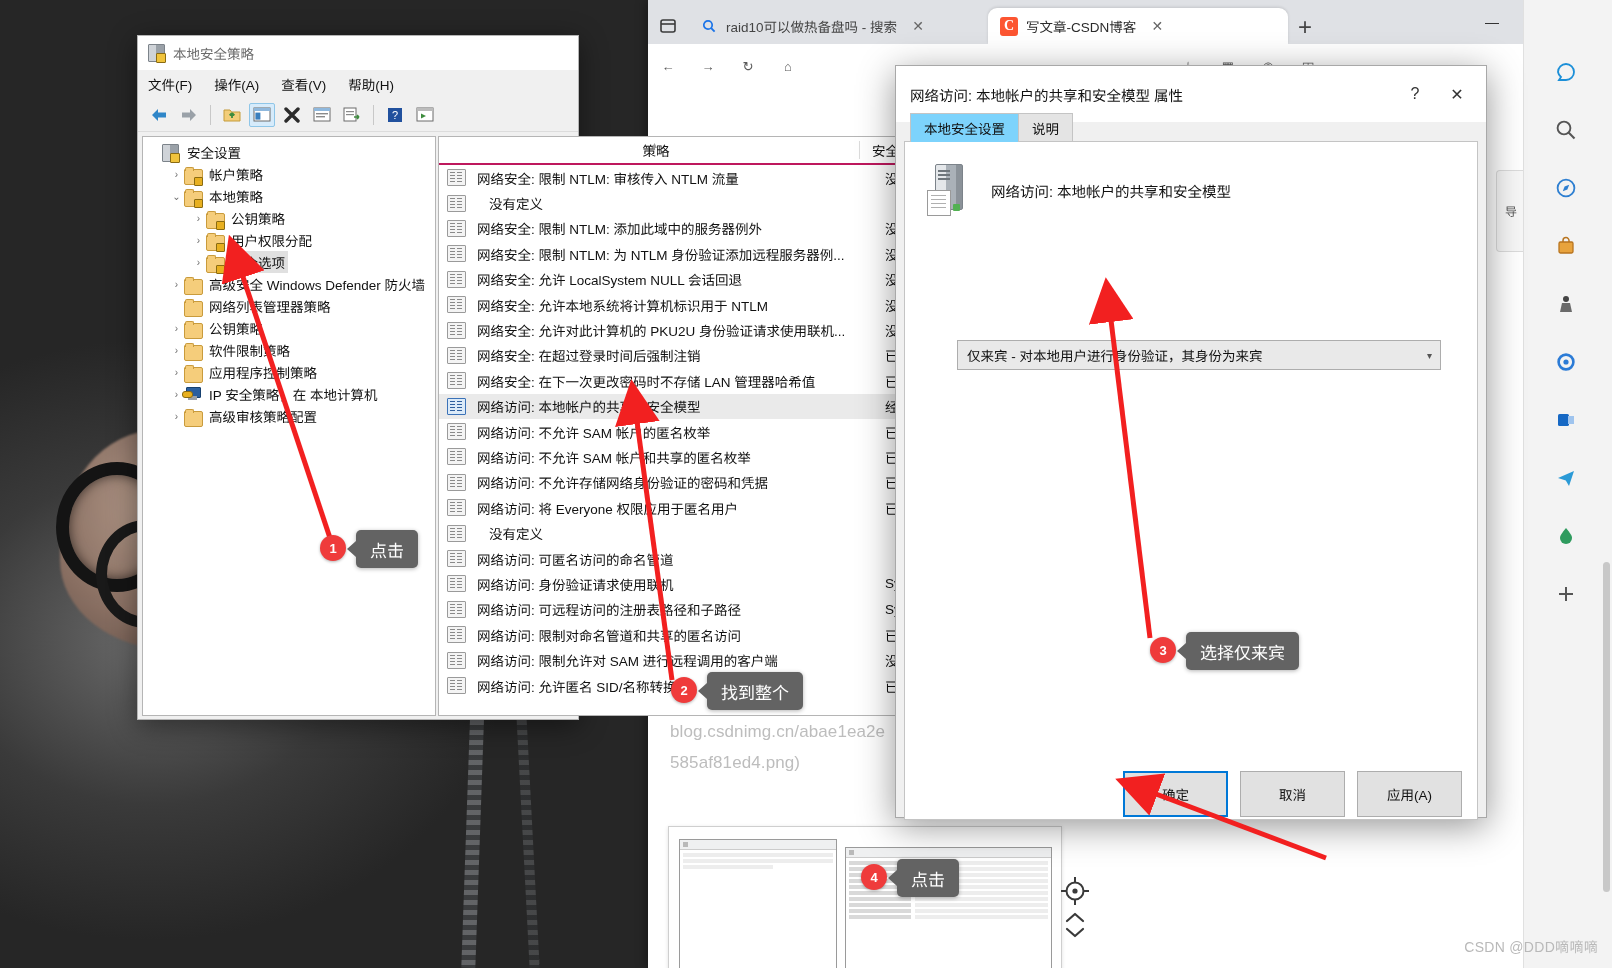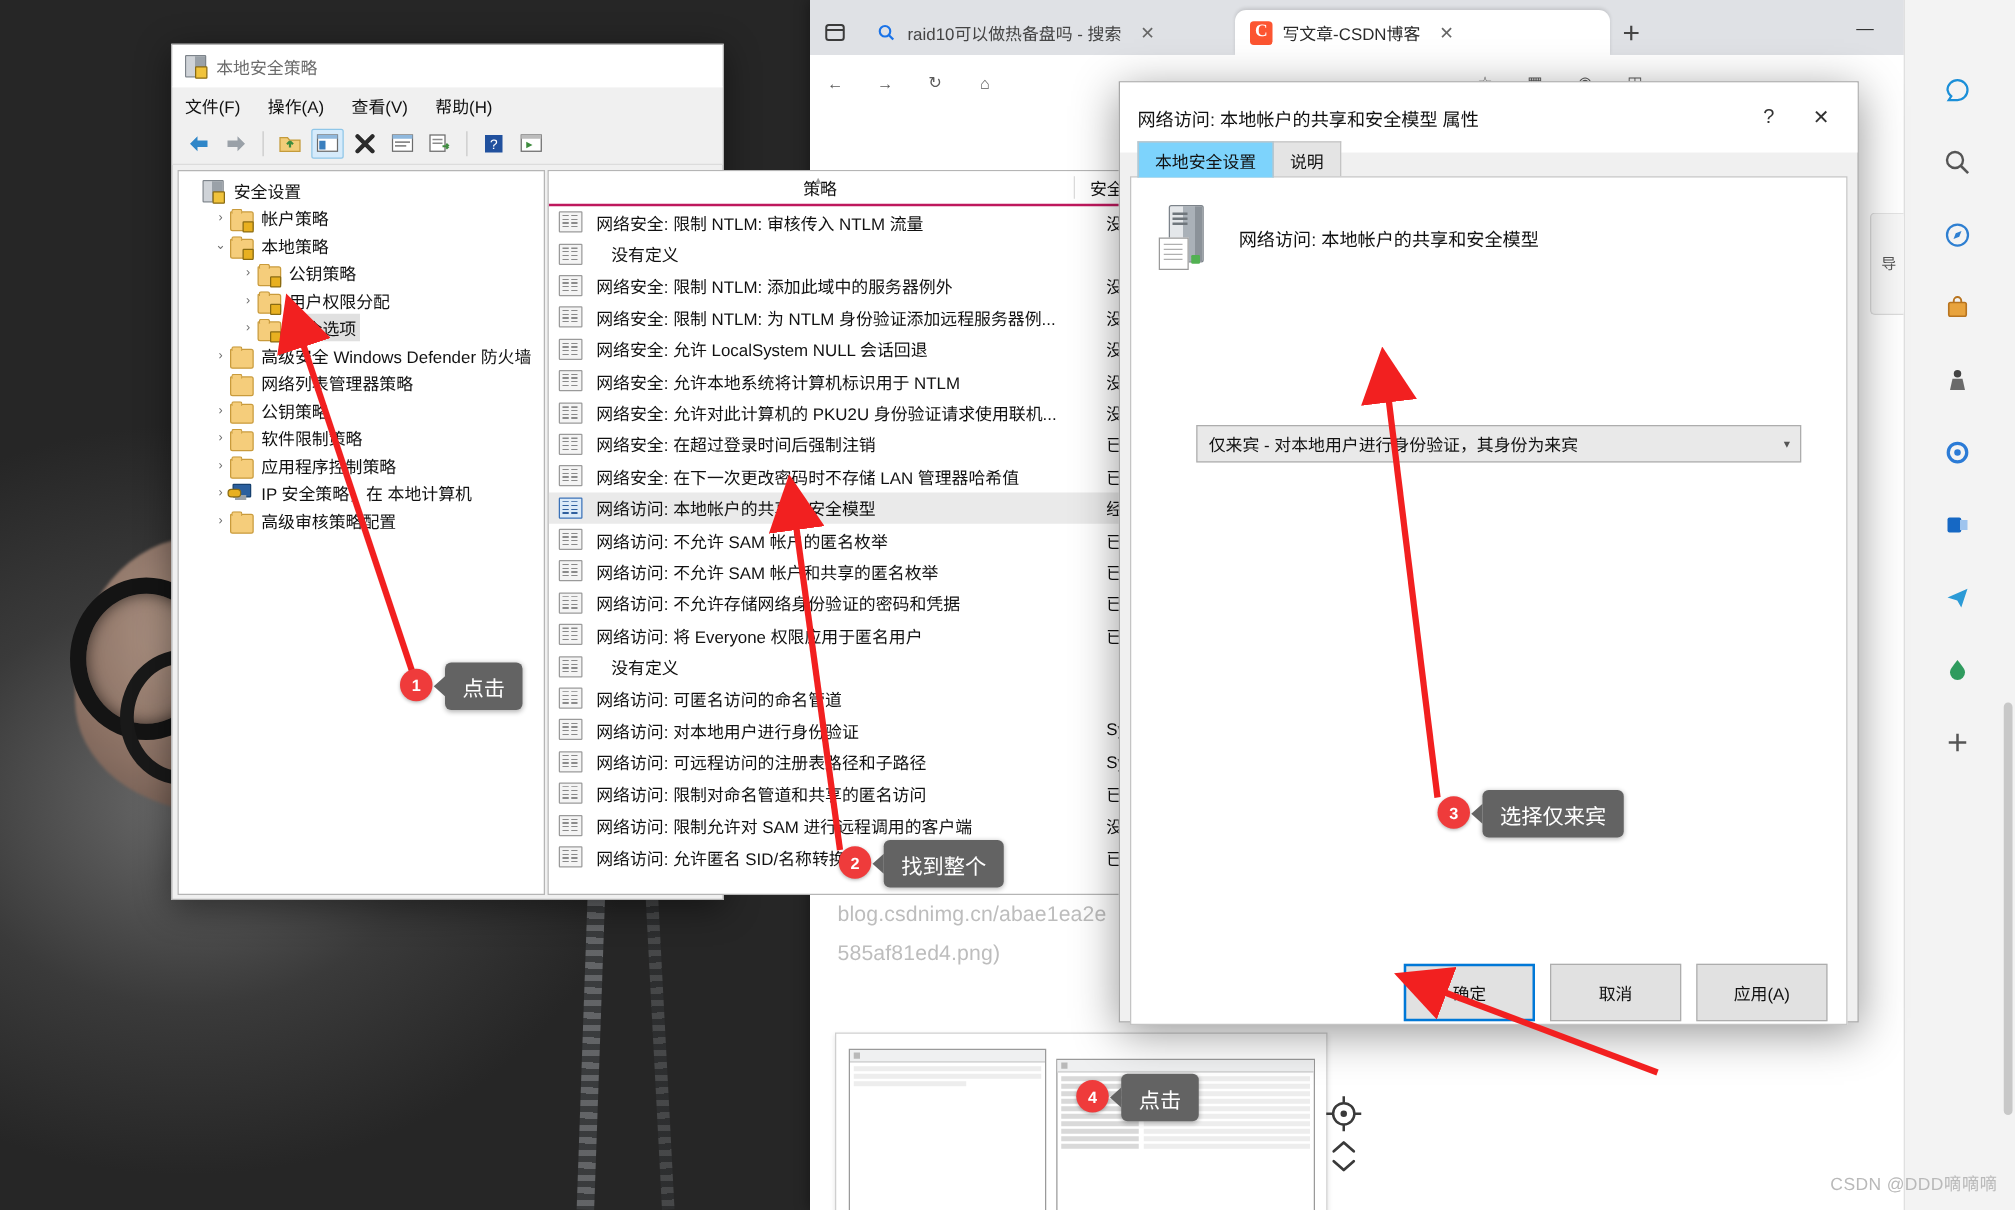--- a/index.html
+++ b/index.html
@@ -760,21 +760,21 @@
           <span class="licon">
             <span class="picon"></span>
           </span>
           <span class="lname">网络访问: 可匿名访问的命名管道</span>
           <span class="lval"></span>
         </div>
         <div class="lrow">
           <span class="licon">
             <span class="picon"></span>
           </span>
-          <span class="lname">网络访问: 对本地用户进行身份验证</span>
+          <span class="lname">网络访问: 身份验证请求使用联机</span>
           <span class="lval">System\CurrentCo...</span>
         </div>
         <div class="lrow">
           <span class="licon">
             <span class="picon"></span>
           </span>
           <span class="lname">网络访问: 可远程访问的注册表路径和子路径</span>
           <span class="lval">System\CurrentCo...</span>
         </div>
         <div class="lrow">

